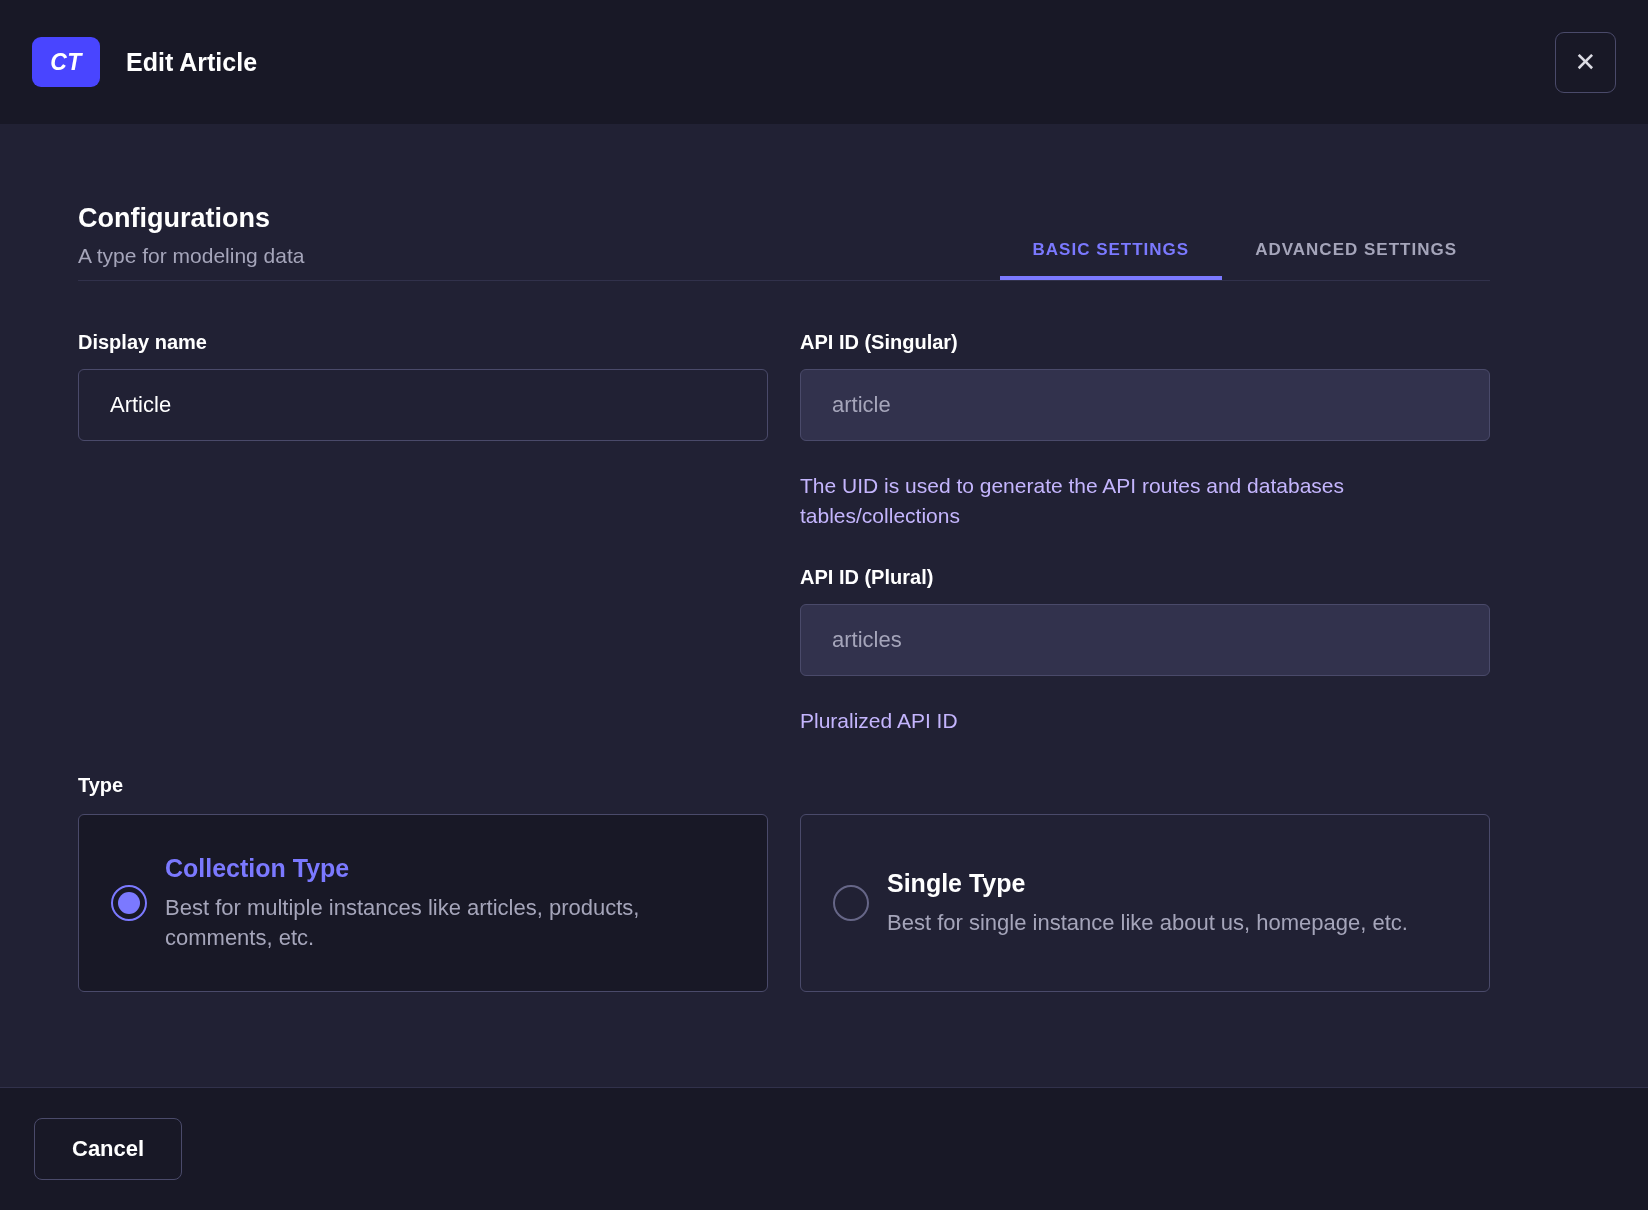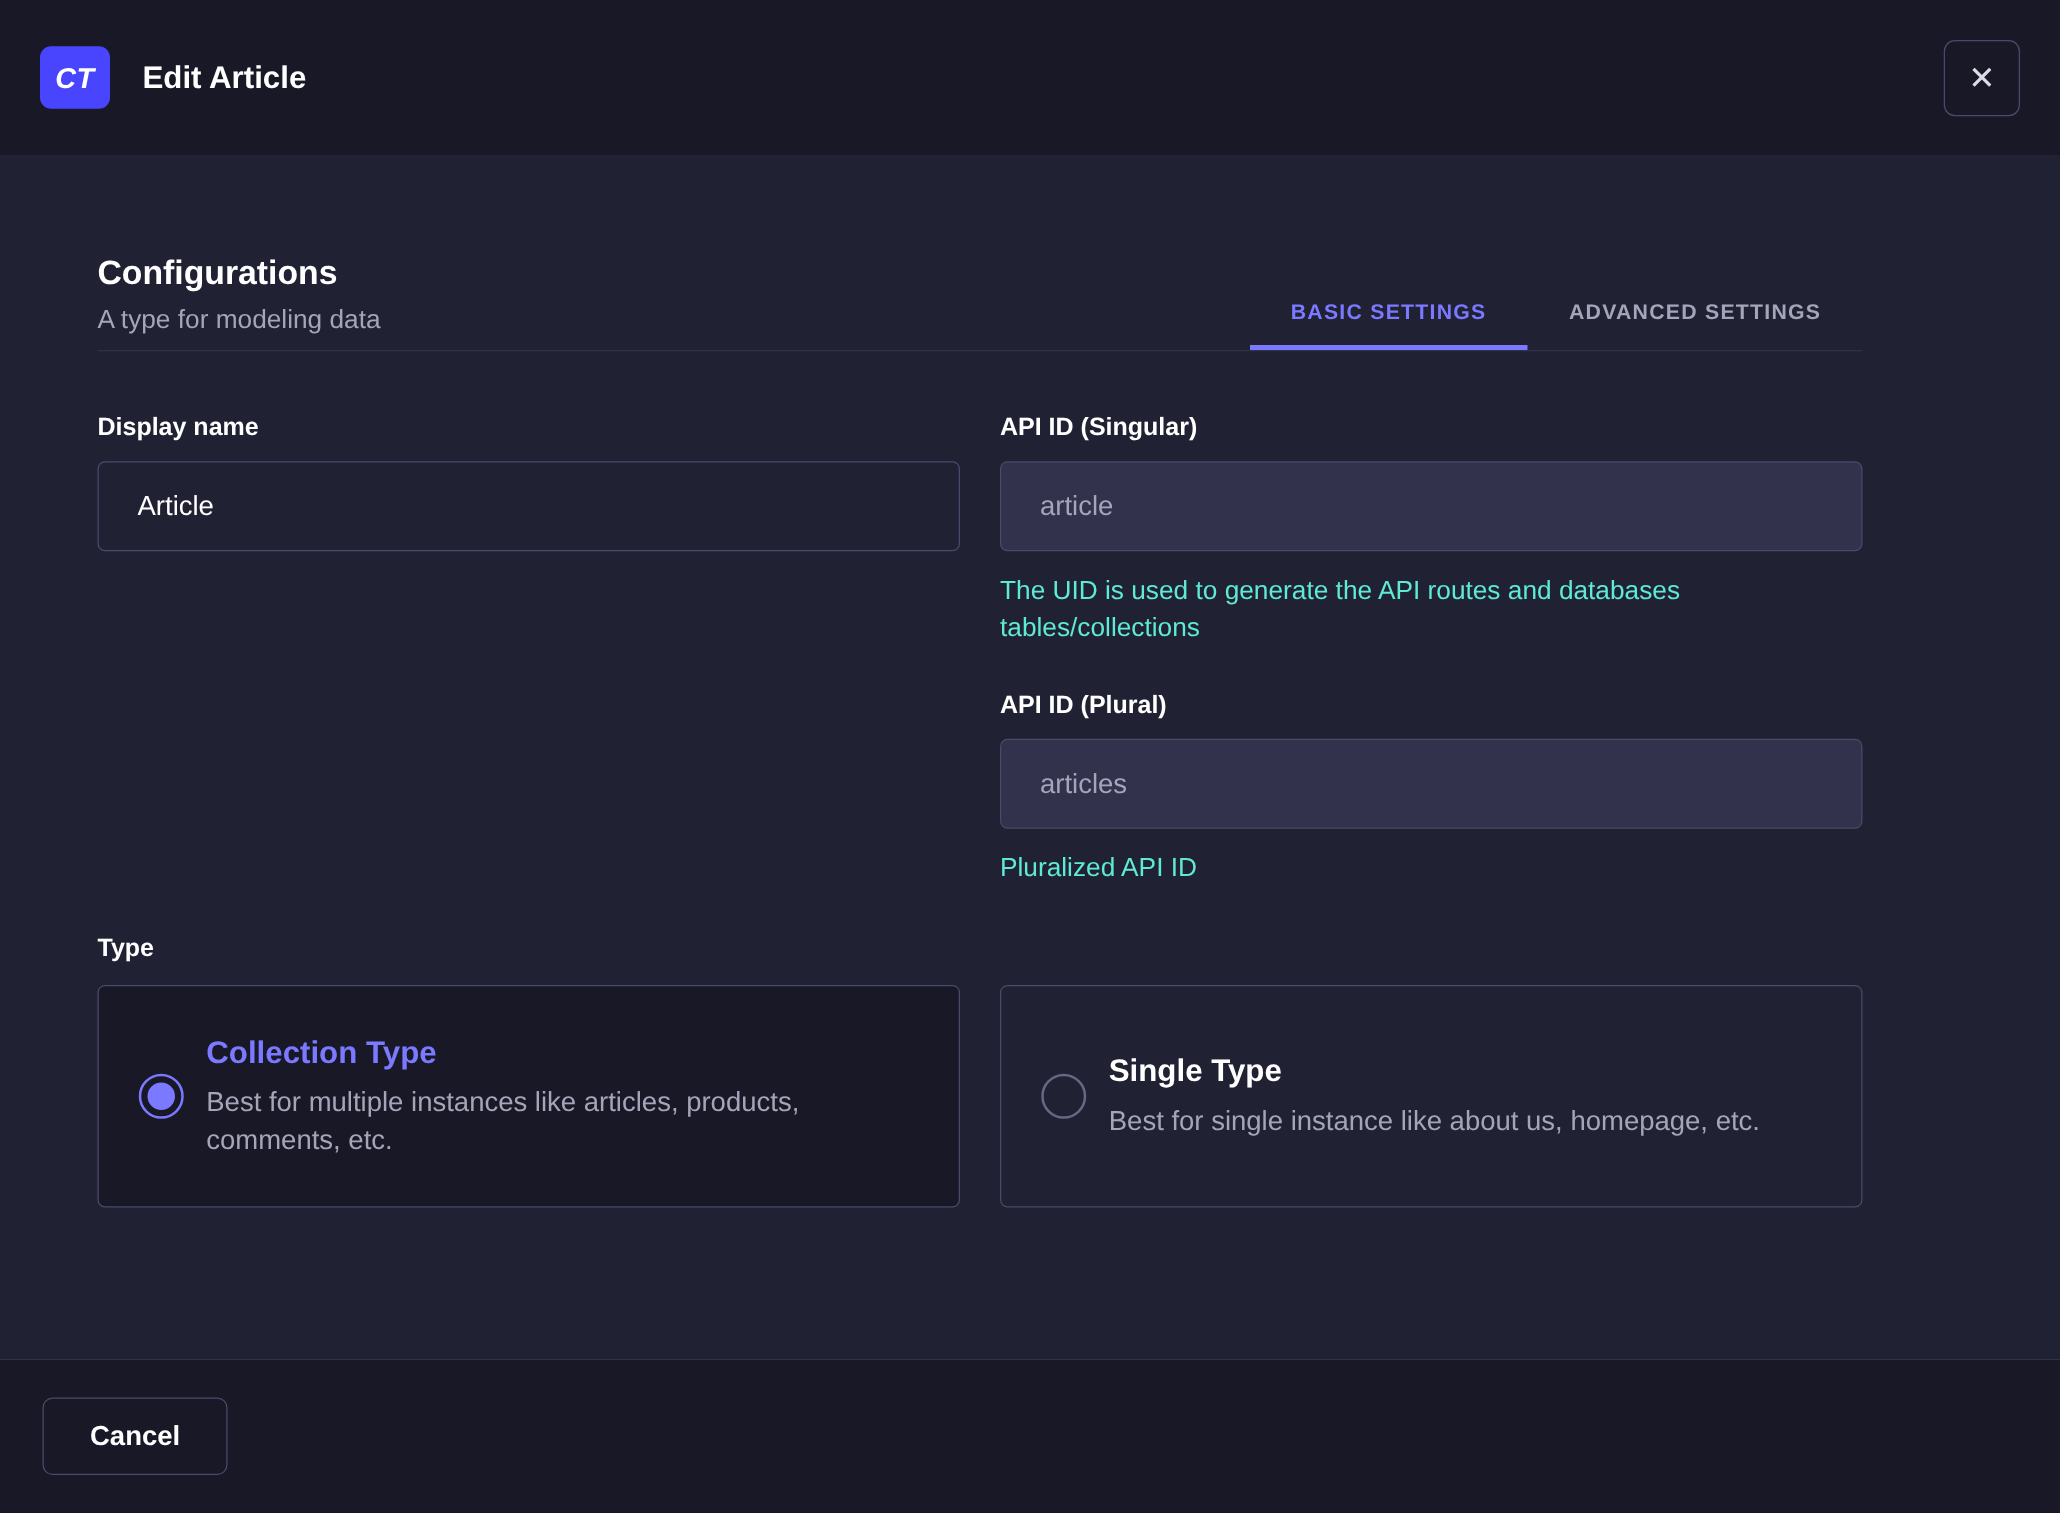--- a/index.html
+++ b/index.html
@@ -14,21 +14,21 @@
   }
 
   
   .modal-header {
     height: 124px; flex: 0 0 auto;
     background: #181826;
     display: flex; align-items: center;
     padding: 0 32px;
   }
   .ct-badge {
-    width: 56px; height: 50px; border-radius: 9px;
+    width: 68px; height: 50px; border-radius: 9px;
     background: #4945ff; color: #ffffff;
     font-weight: bold; font-style: italic; font-size: 23px;
     display: flex; align-items: center; justify-content: center;
     letter-spacing: 0.5px;
   }
   .header-title {
     margin-left: 26px;
     color: #ffffff; font-size: 25px; font-weight: bold;
   }
   .close-btn {
@@ -85,22 +85,22 @@
     color: #ffffff; font-size: 22px;
     padding: 0 31px;
     font-family: "Liberation Sans", "DejaVu Sans", sans-serif;
     outline: none;
   }
   .text-input.muted-bg {
     background: #32324d;
   }
   .text-input::placeholder { color: #a5a5ba; opacity: 1; }
   .field-hint {
-    margin-top: 17px;
-    color: #5eead4; font-size: 21px; line-height: 30px;
+    margin-top: 30px;
+    color: #c4b5fd; font-size: 21px; line-height: 30px;
     max-width: 648px;
   }
   .field-group + .field-group { margin-top: 35px; }
 
   
   .type-section { margin-top: 38px; }
   .type-label { margin-bottom: 17px; }
   .type-grid {
     display: grid; grid-template-columns: 690px 690px; column-gap: 32px;
   }

